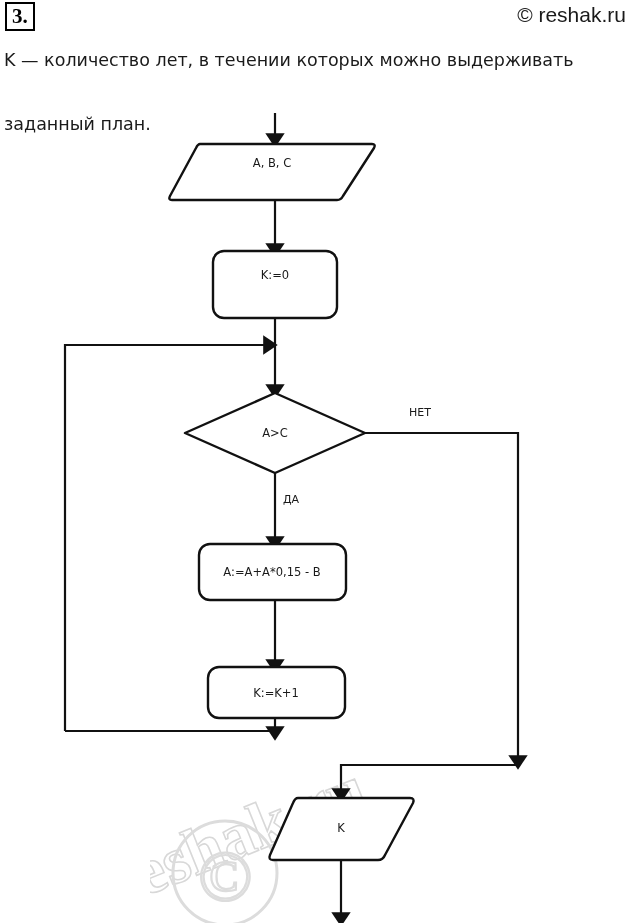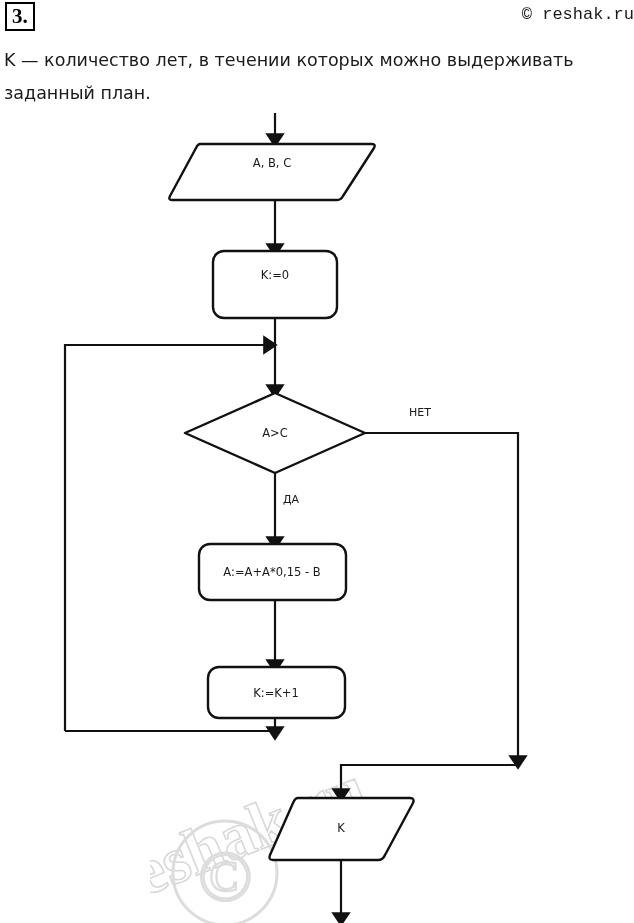--- a/index.html
+++ b/index.html
@@ -26,24 +26,24 @@
     padding: 0px 5px 1px 5px;
     font-family: "Liberation Serif", serif;
     font-weight: bold;
     font-size: 21px;
     line-height: 24px;
     letter-spacing: 0px;
     color: #000000;
   }
   #copyright {
     position: absolute;
-    right: 0;
+    right: 8px;
     top: 3px;
-    font-family: Liberation Mono, monospace;
-    font-size: 17px;
+    font-family: Liberation Sans, sans-serif;
+    font-size: 21px;
     line-height: 23px;
     color: #1a1a1a;
     white-space: nowrap;
   }
 
   
   #statement {
     position: absolute;
     left: 4px;
     top: 44px;
@@ -51,20 +51,21 @@
     font-family: "DejaVu Sans", sans-serif;
     font-size: 17.5px;
     line-height: 33px;
     color: #1a1a1a;
     text-align: justify;
     text-justify: inter-word;
   }
   #statement .line2 {
     display: block;
     text-align: left;
+    margin-top: 31px;
   }
 
   
   #flowchart {
     position: absolute;
     left: 0;
     top: 0;
     width: 634px;
     height: 923px;
   }

